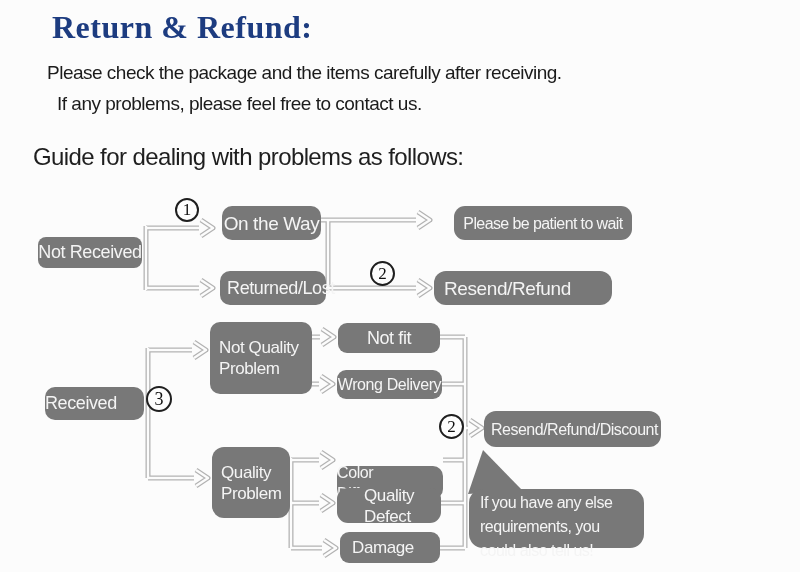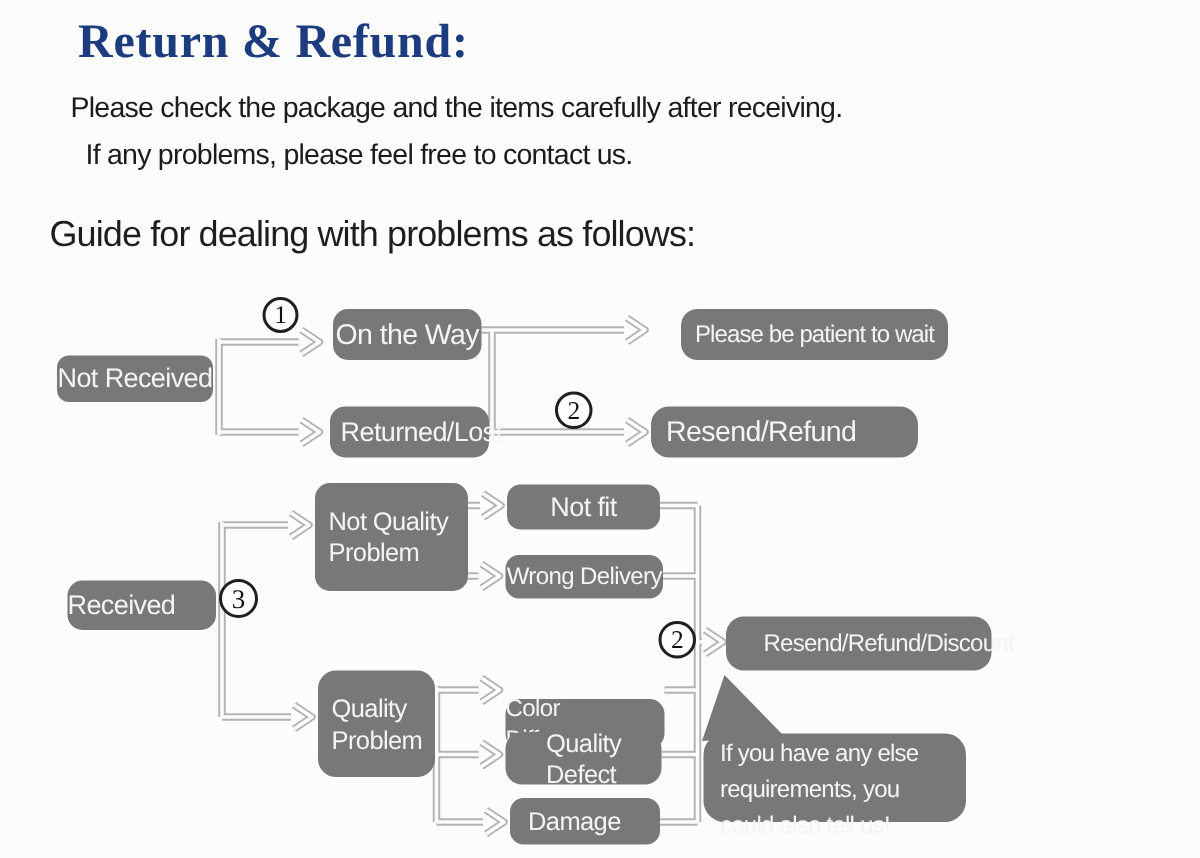--- a/index.html
+++ b/index.html
@@ -99,21 +99,21 @@
   <div class="node" style="left:434px;top:206px;width:178px;height:34px;border-radius:11px;font-size:16px;letter-spacing:-.6px;margin-left:20px;">Please be patient to wait</div>
   <div class="node left" style="left:434px;top:271px;width:178px;height:34px;border-radius:12px;font-size:19px;padding-left:10px;">Resend/Refund</div>
   <div class="node left" style="left:45px;top:387px;width:99px;height:33px;border-radius:10px;font-size:18px;">Received</div>
   <div class="node left" style="left:210px;top:322px;width:102px;height:72px;border-radius:10px;font-size:17px;padding-left:9px;align-items:flex-start;padding-top:15px;">Not Quality Problem</div>
   <div class="node" style="left:338px;top:323px;width:102px;height:30px;border-radius:9px;font-size:18px;">Not fit</div>
   <div class="node" style="left:337px;top:370px;width:105px;height:29px;border-radius:9px;font-size:16px;">Wrong Delivery</div>
   <div class="node left" style="left:212px;top:447px;width:78px;height:71px;border-radius:12px;font-size:17px;padding-left:9px;">Quality Problem</div>
   <div class="node" style="left:337px;top:466px;width:106px;height:33px;border-radius:10px;font-size:16px;">Color Difference</div>
   <div class="node left" style="left:337px;top:488px;width:104px;height:35px;border-radius:11px;font-size:17px;padding-left:27px;">Quality Defect</div>
   <div class="node left" style="left:340px;top:532px;width:100px;height:31px;border-radius:9px;font-size:17px;padding-left:12px;">Damage</div>
-  <div class="node left" style="left:484px;top:411px;width:177px;height:36px;border-radius:12px;font-size:16px;letter-spacing:-.5px;padding-left:25px;">Resend/Refund/Discount</div>
+  <div class="node left" style="left:484px;top:411px;width:177px;height:36px;border-radius:12px;font-size:16px;letter-spacing:-.5px;padding-left:7px;">Resend/Refund/Discount</div>
 
   <div class="node left" style="left:469px;top:489px;width:175px;height:59px;border-radius:14px;font-size:16px;letter-spacing:-.5px;line-height:24px;padding:2px 5px 2px 11px;align-items:flex-start;">If you have any else requirements, you could also tell us!</div>
 
   <div class="badge" style="left:175px;top:198px;width:24px;height:24px;">1</div>
   <div class="badge" style="left:370px;top:261px;width:25px;height:25px;">2</div>
   <div class="badge" style="left:146px;top:386px;width:26px;height:26px;font-size:18px;">3</div>
   <div class="badge" style="left:439px;top:414px;width:25px;height:25px;">2</div>
 
 </div>
 

